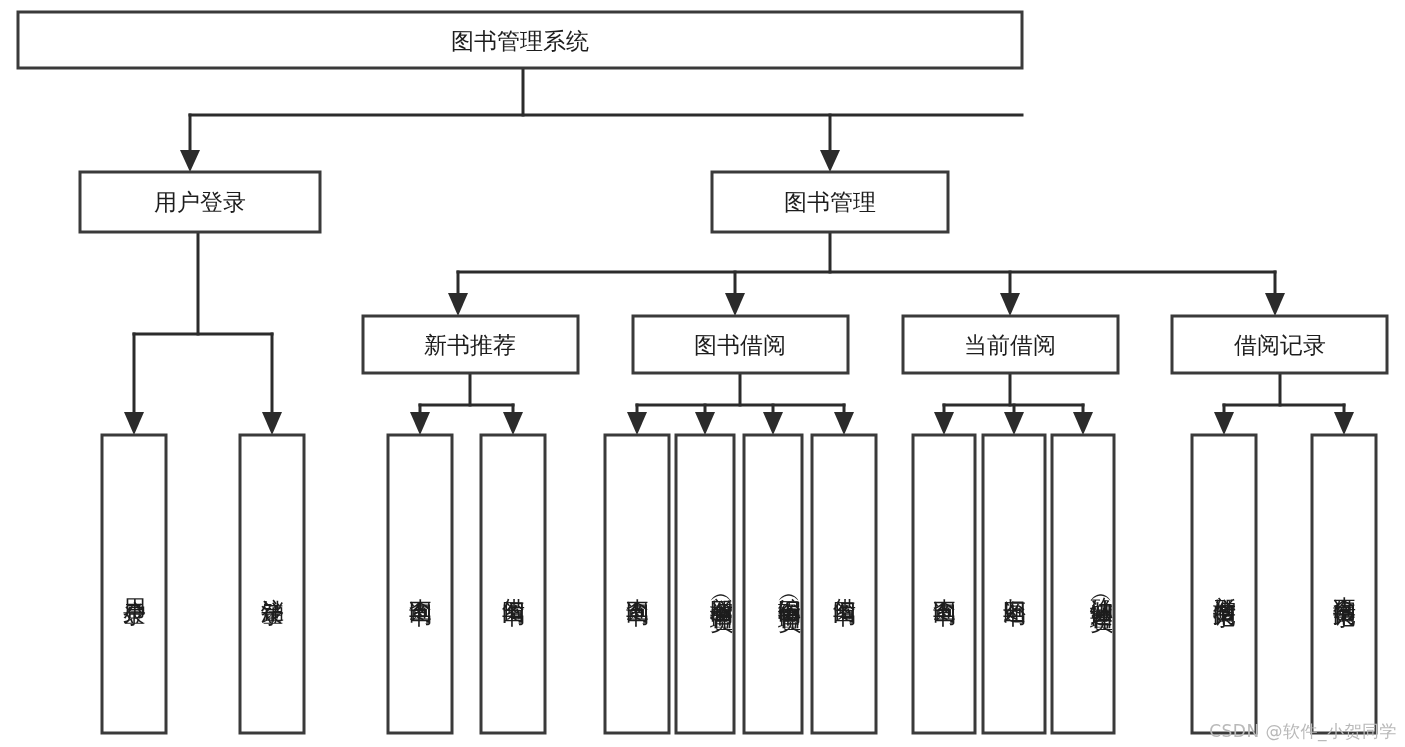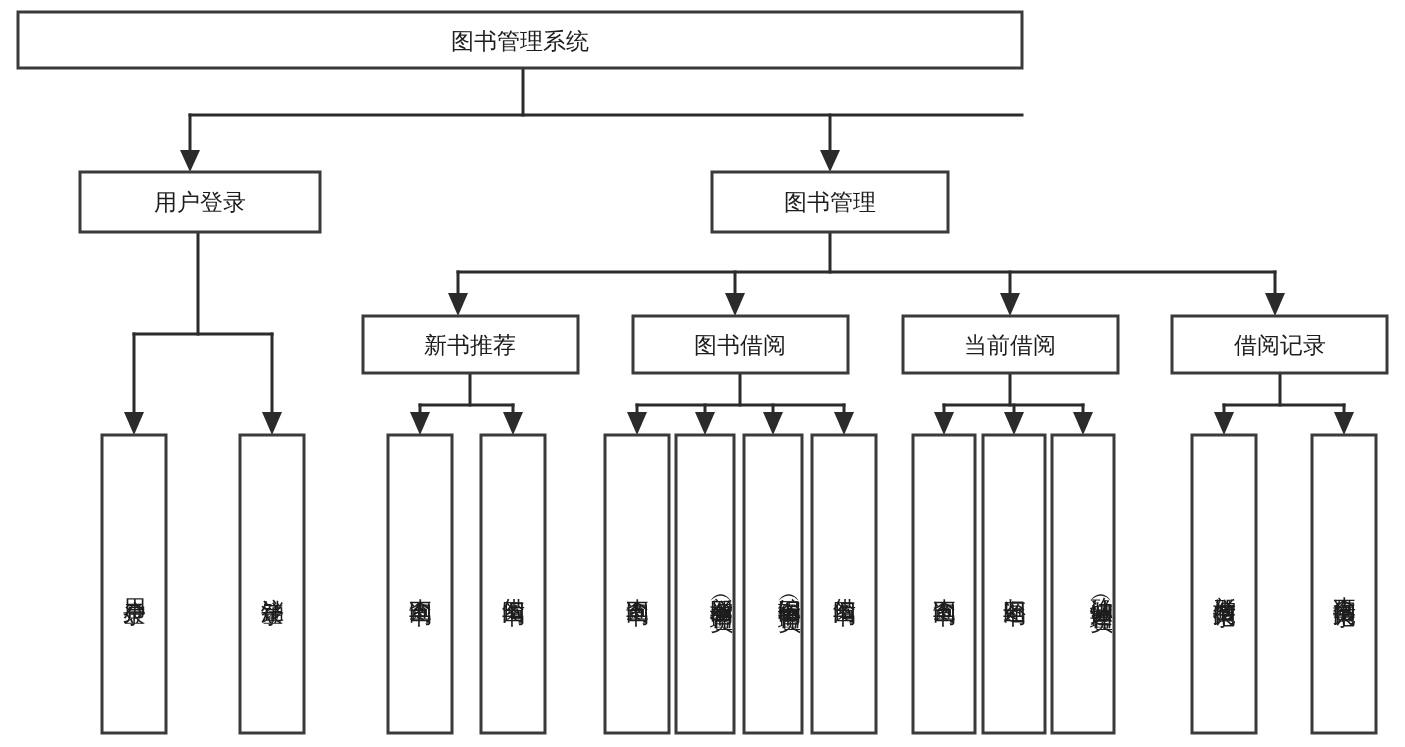--- a/index.html
+++ b/index.html
@@ -212,13 +212,14 @@
   <div class="vlabel" style="left:605px; top:435px; width:64px; height:298px; display:flex; align-items:center; justify-content:center;">查询图书</div>
   <div class="vlabel" style="left:676px; top:443px; width:58px; height:290px; display:flex; align-items:flex-start; justify-content:center;">新增图书（管理员）</div>
   <div class="vlabel" style="left:744px; top:443px; width:58px; height:290px; display:flex; align-items:flex-start; justify-content:center;">编辑图书（管理员）</div>
   <div class="vlabel" style="left:812px; top:435px; width:64px; height:298px; display:flex; align-items:center; justify-content:center;">借阅图书</div>
   <div class="vlabel" style="left:913px; top:435px; width:62px; height:298px; display:flex; align-items:center; justify-content:center;">查询图书</div>
   <div class="vlabel" style="left:983px; top:435px; width:62px; height:298px; display:flex; align-items:center; justify-content:center;">归还图书</div>
   <div class="vlabel" style="left:1052px; top:443px; width:62px; height:290px; display:flex; align-items:flex-start; justify-content:center;">确认归还（管理员）</div>
   <div class="vlabel" style="left:1192px; top:435px; width:64px; height:298px; display:flex; align-items:center; justify-content:center;">新增借阅记录</div>
   <div class="vlabel" style="left:1312px; top:435px; width:64px; height:298px; display:flex; align-items:center; justify-content:center;">查询借阅记录</div>
 
+  <div class="watermark">CSDN @软件_小贺同学</div>
 </div>
 
 </body></html>

